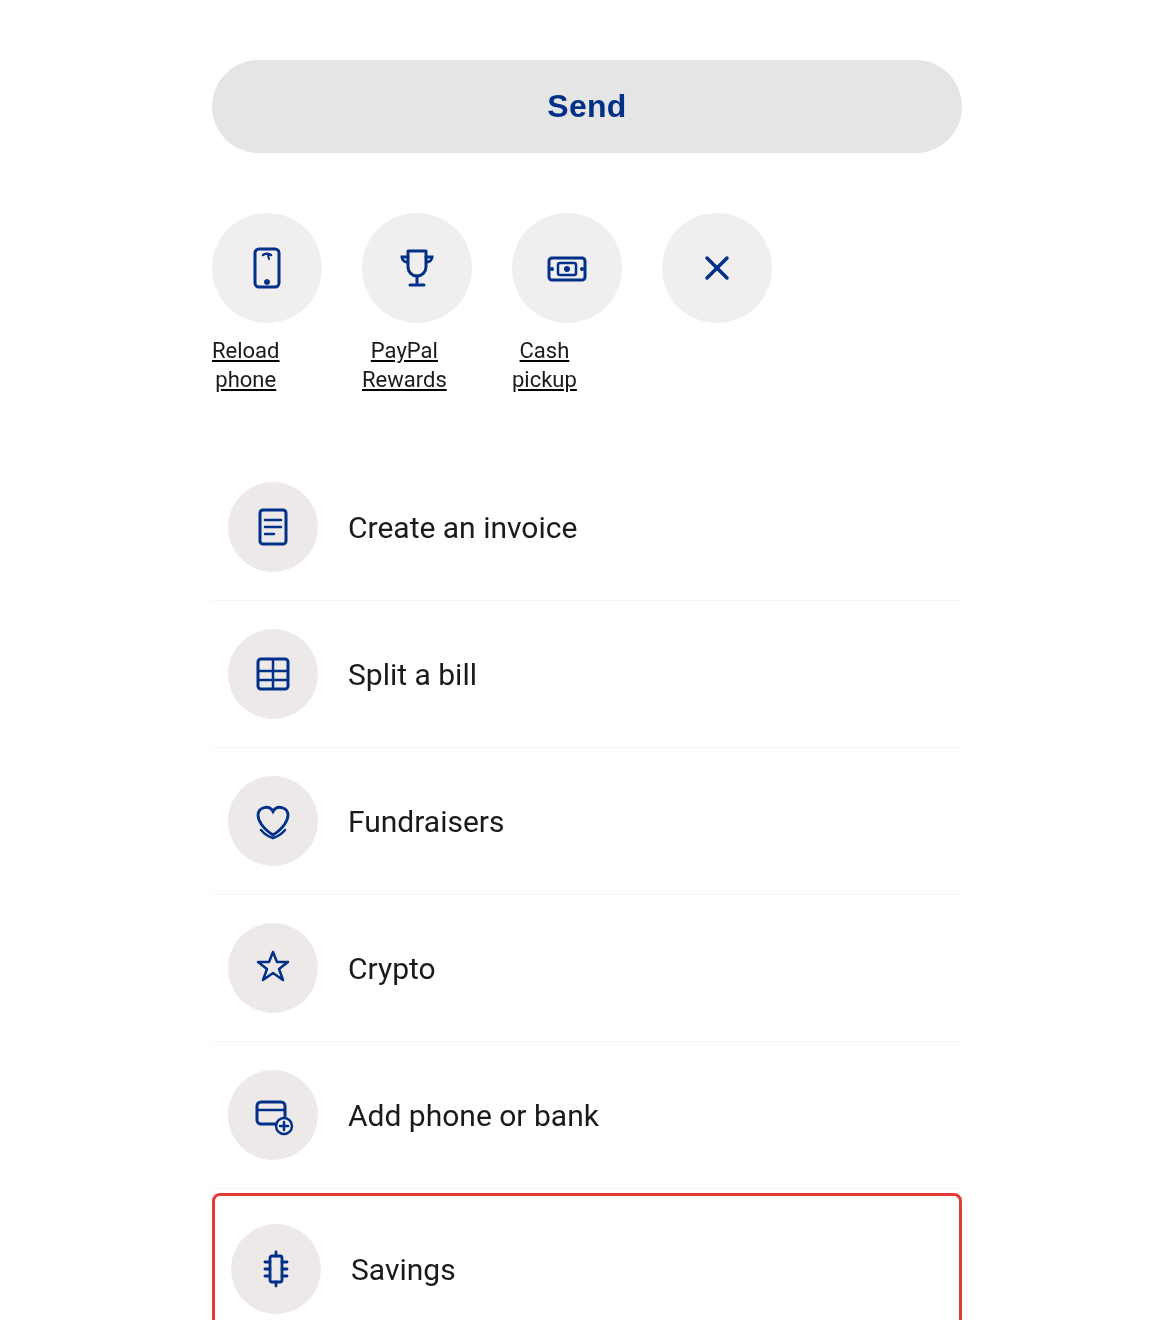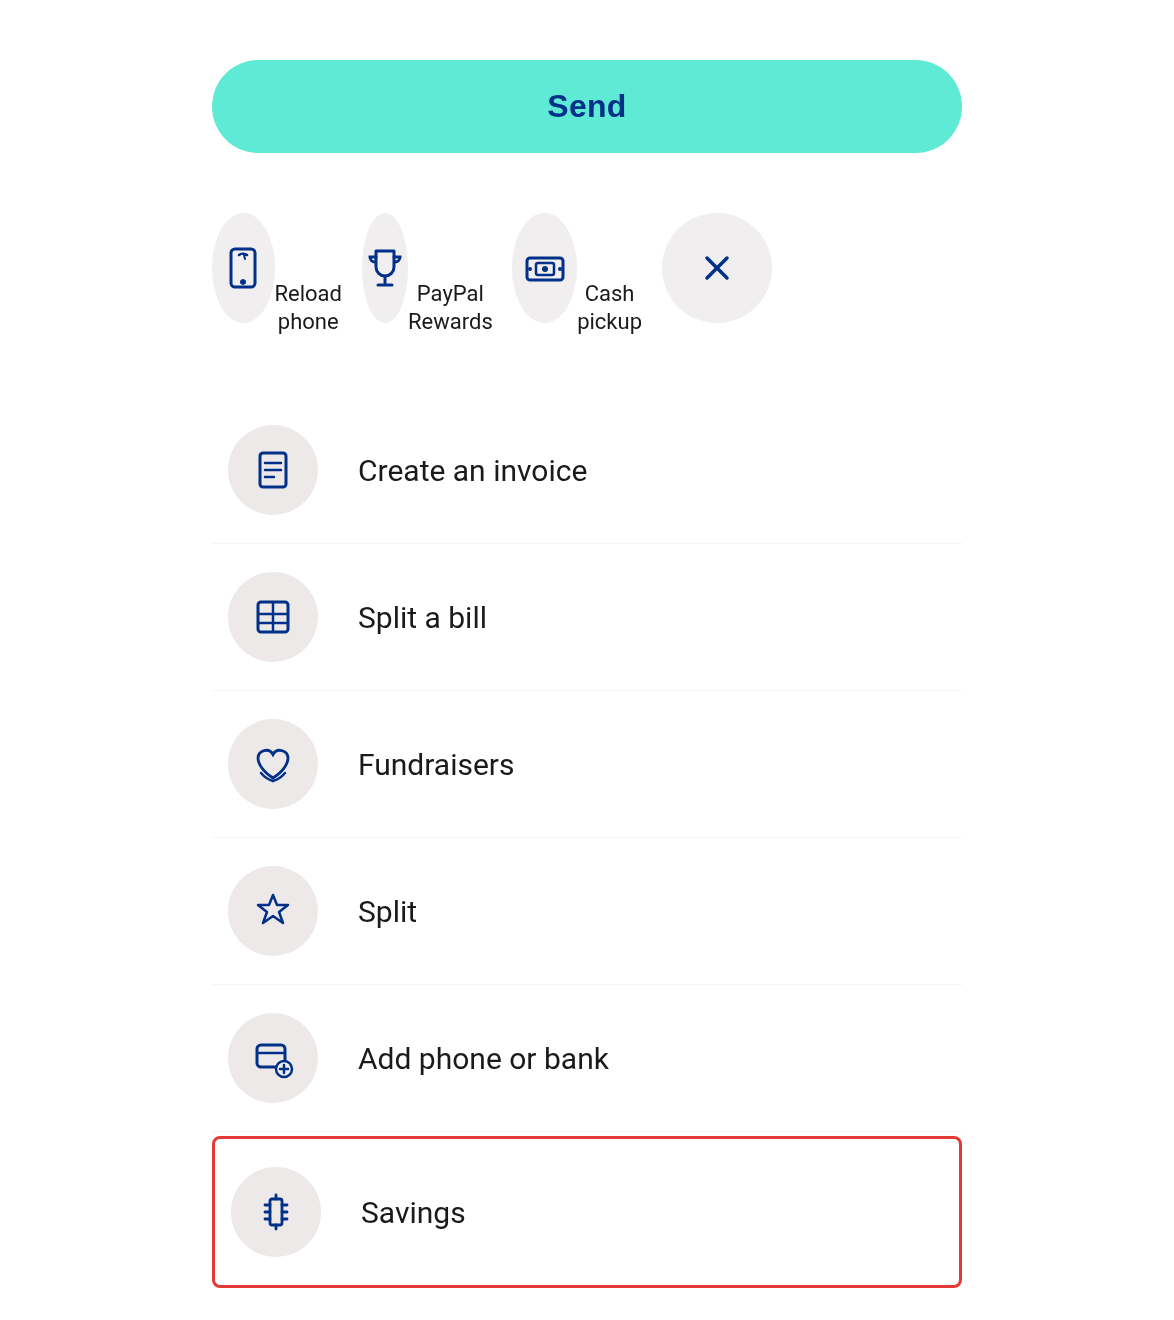--- a/index.html
+++ b/index.html
@@ -25,45 +25,46 @@
 
     
     .top-buttons {
       display: flex;
       gap: 30px;
       margin-bottom: 60px;
     }
 
     .btn-primary {
       flex: 1;
-      background: #5eead4;
+      background: #e5e5e5;
       border: none;
       border-radius: 50px;
       padding: 28px 20px;
       font-size: 32px;
       font-weight: 700;
       color: #003087;
       cursor: pointer;
       letter-spacing: 0.3px;
     }
 
     
     .quick-actions {
       display: flex;
       gap: 20px;
       margin-bottom: 60px;
       align-items: flex-start;
     }
 
     .quick-action-item {
       display: flex;
-      flex-direction: row;
-      align-items: flex-end;
+      flex-direction: column;
+      align-items: flex-start;
       cursor: pointer;
       width: 130px;
+      text-decoration: underline;
     }
 
     .quick-action-circle {
       width: 110px;
       height: 110px;
       border-radius: 50%;
       background: #f0eeee;
       display: flex;
       align-items: center;
       justify-content: center;
@@ -85,21 +86,21 @@
     
     .list-section {
       display: flex;
       flex-direction: column;
       gap: 0;
     }
 
     .list-item {
       display: flex;
       align-items: center;
-      gap: 40px;
+      gap: 30px;
       padding: 28px 16px;
       cursor: pointer;
       border-bottom: 1px solid #f5f5f5;
     }
 
     .list-item:last-child {
       border-bottom: none;
     }
 
     .list-icon-circle {
@@ -228,21 +229,21 @@
       </div>
       <span class="list-item-label">Fundraisers</span>
     </div>
 
     <div class="list-item">
       <div class="list-icon-circle">
         <svg viewBox="0 0 42 42" fill="none">
           <path d="M21 5 L25 15 L36 15 L27 22 L31 33 L21 26 L11 33 L15 22 L6 15 L17 15 Z" stroke="#003087" stroke-width="2.5" fill="none" stroke-linejoin="round"></path>
         </svg>
       </div>
-      <span class="list-item-label">Split</span>
+      <span class="list-item-label">Crypto</span>
     </div>
 
     <div class="list-item">
       <div class="list-icon-circle">
         <svg viewBox="0 0 42 42" fill="none">
           <rect x="5" y="8" width="28" height="22" rx="4" stroke="#003087" stroke-width="3" fill="none"></rect>
           <line x1="5" y1="16" x2="33" y2="16" stroke="#003087" stroke-width="2.5"></line>
           <circle cx="32" cy="32" r="8" fill="#f0eeee" stroke="#003087" stroke-width="2.5"></circle>
           <line x1="28" y1="32" x2="36" y2="32" stroke="#003087" stroke-width="2.5" stroke-linecap="round"></line>
           <line x1="32" y1="28" x2="32" y2="36" stroke="#003087" stroke-width="2.5" stroke-linecap="round"></line>

